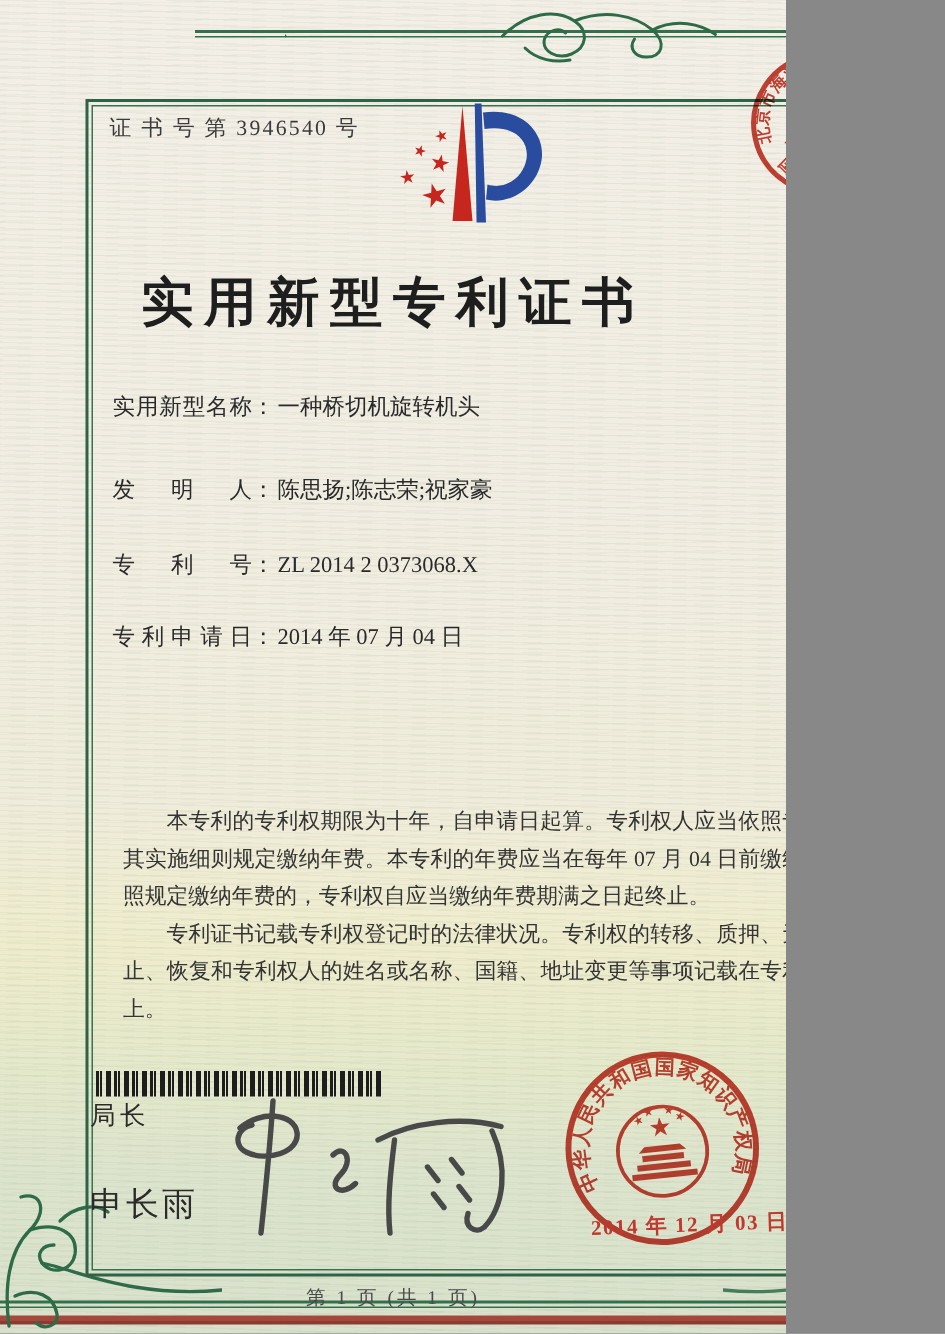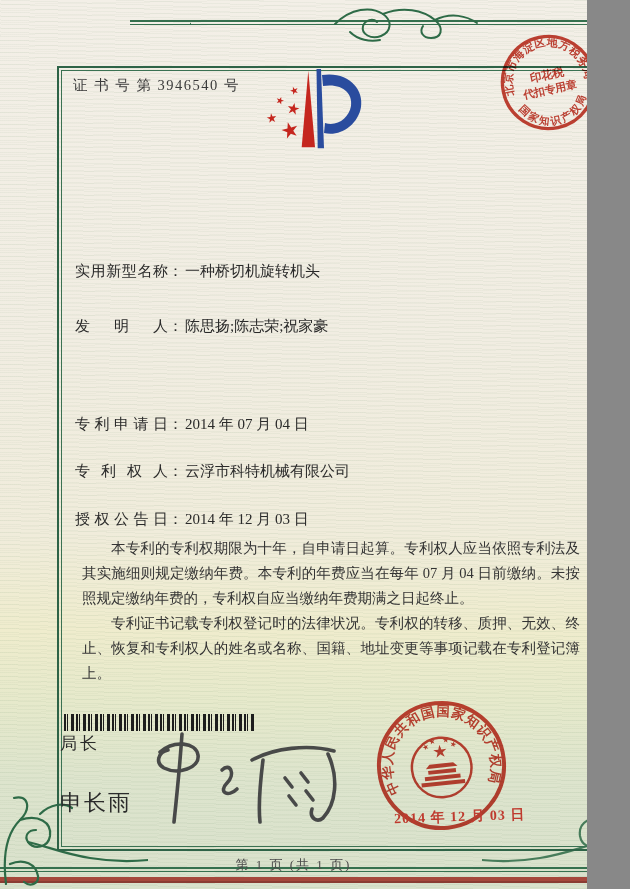--- a/index.html
+++ b/index.html
@@ -1,17 +1,17 @@
 <!DOCTYPE html>
 <html><head>
 <meta charset="utf-8">
 <style>
   html,body{margin:0;padding:0;background:#888;}
   .page{
-    position:relative;width:587px;height:889px;overflow:hidden;
+    position:relative;width:524px;height:889px;overflow:hidden;
     font-family:"Liberation Serif","DejaVu Serif",serif;
     background:linear-gradient(180deg,#f3efe7 0%,#f1ede2 38%,#f0ecdb 60%,#efeccd 71%,#e6e9cb 79%,#dde4cd 88%,#d9e1cc 100%);
   }
   .texture{position:absolute;inset:0;pointer-events:none;
     background:
       repeating-linear-gradient(2deg, rgba(110,150,110,0.07) 0 1px, transparent 1px 4px),
       repeating-linear-gradient(-1deg, rgba(120,150,110,0.05) 0 1px, transparent 1px 6px);
   }
   
   .oline{position:absolute;background:#35704e;}
@@ -135,35 +135,33 @@
     <text font-size="11" fill="#c33527" letter-spacing="0.5" font-weight="bold">
       <textPath href="#taxArcTop" startOffset="50%" text-anchor="middle">北京市海淀区地方税务局</textPath>
     </text>
     <text font-size="10.5" fill="#c33527" letter-spacing="2" font-weight="bold">
       <textPath href="#taxArcBottom" startOffset="50%" text-anchor="middle">国家知识产权局</textPath>
     </text>
     <text x="52" y="48" text-anchor="middle" font-size="11.5" font-weight="bold" fill="#c33527">印花税</text>
     <text x="52" y="63" text-anchor="middle" font-size="11" font-weight="bold" fill="#c33527">代扣专用章</text>
   </svg>
 
+  <div class="title">实用新型专利证书</div>
 
   <div class="field-row" style="top:262px;">
     <span class="flabel">实用新型名称</span><span class="fcolon">：</span><span class="fvalue">一种桥切机旋转机头</span>
   </div>
   <div class="field-row" style="top:317px;">
     <span class="flabel">发明人</span><span class="fcolon">：</span><span class="fvalue">陈思扬;陈志荣;祝家豪</span>
   </div>
+  <div class="field-row" style="top:367px;">
+    <span class="flabel">专利号</span><span class="fcolon">：</span><span class="fvalue">ZL 2014 2 0373068.X</span>
+  </div>
   <div class="field-row" style="top:415px;">
     <span class="flabel">专利申请日</span><span class="fcolon">：</span><span class="fvalue">2014 年 07 月 04 日</span>
-  </div>
-  <div class="field-row" style="top:462px;">
-    <span class="flabel">专利权人</span><span class="fcolon">：</span><span class="fvalue">云浮市科特机械有限公司</span>
-  </div>
-  <div class="field-row" style="top:510px;">
-    <span class="flabel">授权公告日</span><span class="fcolon">：</span><span class="fvalue">2014 年 12 月 03 日</span>
   </div>
 
   <div class="body-text">
     <p>本专利的专利权期限为十年，自申请日起算。专利权人应当依照专利法及其实施细则规定缴纳年费。本专利的年费应当在每年 07 月 04 日前缴纳。未按照规定缴纳年费的，专利权自应当缴纳年费期满之日起终止。</p>
     <p>专利证书记载专利权登记时的法律状况。专利权的转移、质押、无效、终止、恢复和专利权人的姓名或名称、国籍、地址变更等事项记载在专利登记簿上。</p>
   </div>
 
   <div class="barcode"></div>
 
   <div class="sig-title">局长</div>

